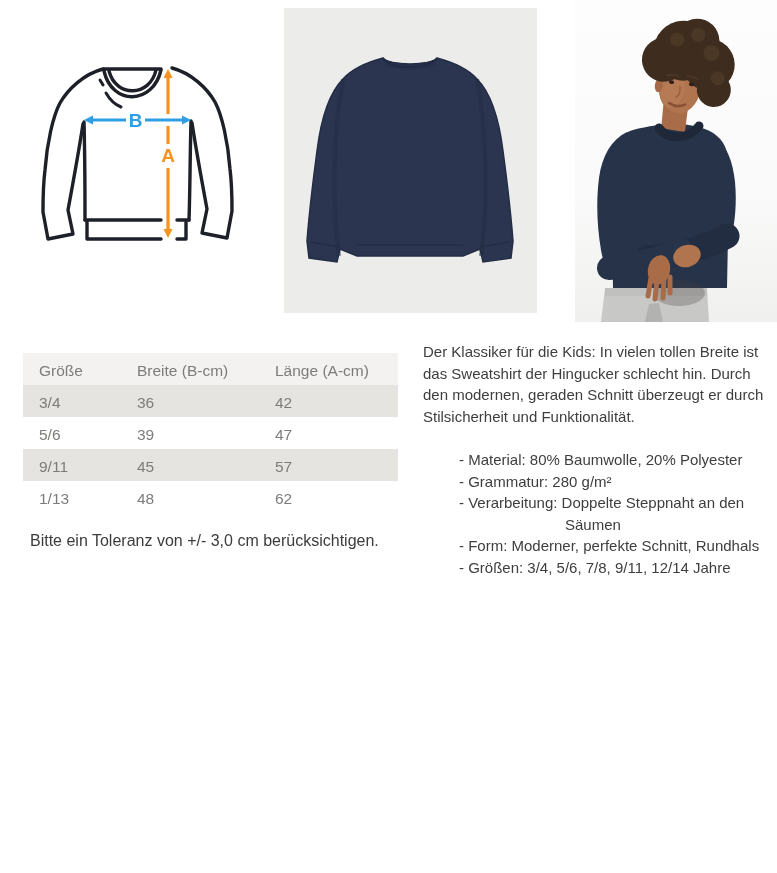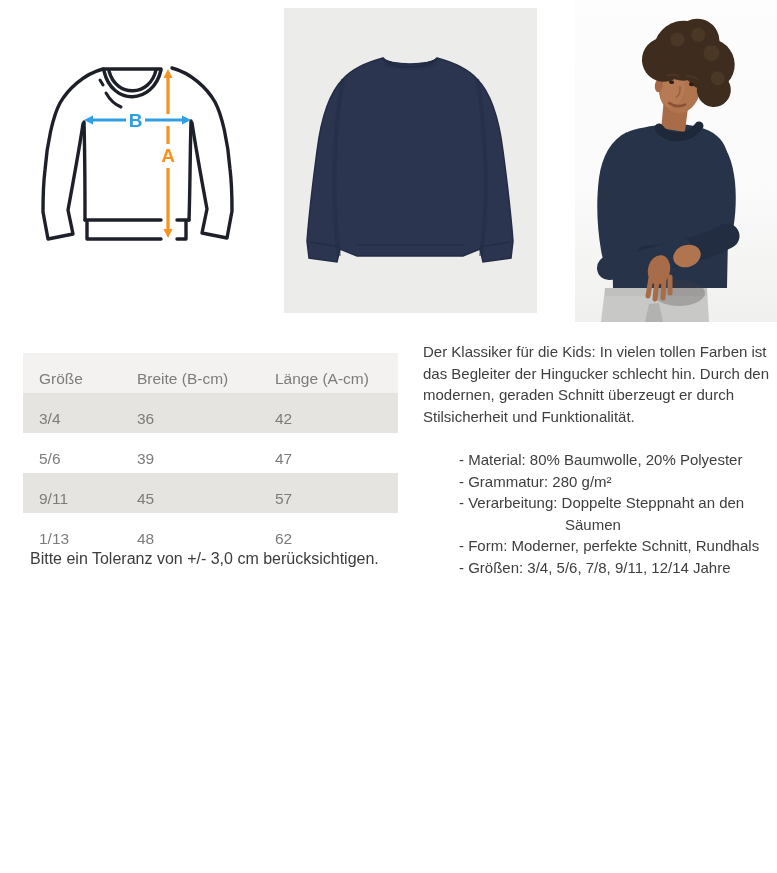--- a/index.html
+++ b/index.html
@@ -10,28 +10,28 @@
   
   .diagram-box{position:absolute;left:40px;top:58px;width:195px;height:190px;}
   .flat-photo-box{position:absolute;left:284px;top:8px;width:253px;height:305px;background:#ececeb;}
   .model-photo-box{position:absolute;left:575px;top:0px;width:202px;height:322px;
     background:linear-gradient(180deg,#fdfdfd 0%,#fafafa 60%,#f0f0ee 100%);}
   .diagram-box svg,.flat-photo-box svg,.model-photo-box svg{display:block;width:100%;height:100%;}
   
   .size-table{position:absolute;left:23px;top:353px;width:375px;border-collapse:collapse;}
   .size-table th,.size-table td{
     text-align:left;font-weight:400;font-size:15.5px;color:#7e7c7a;
-    height:28px;padding:12px 0 0 16px;line-height:28px;white-space:nowrap;
+    height:28px;padding:4px 0 0 16px;line-height:28px;white-space:nowrap;
   }
   .size-table col.c1{width:98px;} .size-table col.c2{width:138px;} .size-table col.c3{width:139px;}
   .size-table thead tr{background:#f3f2f0;}
   .size-table tbody tr:nth-child(odd){background:#e6e4e1;}
   .size-table tbody tr:nth-child(even){background:#ffffff;}
   
-  .tolerance{position:absolute;left:30px;top:550px;font-size:16px;color:#3c3c3c;}
+  .tolerance{position:absolute;left:30px;top:532px;font-size:16px;color:#3c3c3c;}
   
   .description{position:absolute;left:423px;top:341px;width:347px;
     font-size:15px;line-height:21.5px;color:#3e3e3e;}
   .description p{margin:0 0 22px 0;}
   .description .line{white-space:nowrap;margin-left:36px;}
   .description .indent{padding-left:106px;}
 </style>
 </head>
 <body>
 
@@ -195,21 +195,21 @@
         <td>1/13</td>
         <td>48</td>
         <td>62</td>
       </tr>
     </tbody>
   </table>
 
   <div class="tolerance">Bitte ein Toleranz von +/- 3,0 cm berücksichtigen.</div>
 
   <div class="description">
-    <p>Der Klassiker für die Kids: In vielen tollen Farben ist das Begleiter der Hingucker schlecht hin. Durch den modernen, geraden Schnitt überzeugt er durch Stilsicherheit und Funktionalität.</p>
+    <p>Der Klassiker für die Kids: In vielen tollen Breite ist das Sweatshirt der Hingucker schlecht hin. Durch den modernen, geraden Schnitt überzeugt er durch Stilsicherheit und Funktionalität.</p>
     <div>
       <div class="line">- Material: 80% Baumwolle, 20% Polyester</div>
       <div class="line">- Grammatur: 280 g/m²</div>
       <div class="line">- Verarbeitung: Doppelte Steppnaht an den</div>
       <div class="line indent">Säumen</div>
       <div class="line">- Form: Moderner, perfekte Schnitt, Rundhals</div>
       <div class="line">- Größen: 3/4, 5/6, 7/8, 9/11, 12/14 Jahre</div>
     </div>
   </div>
 

